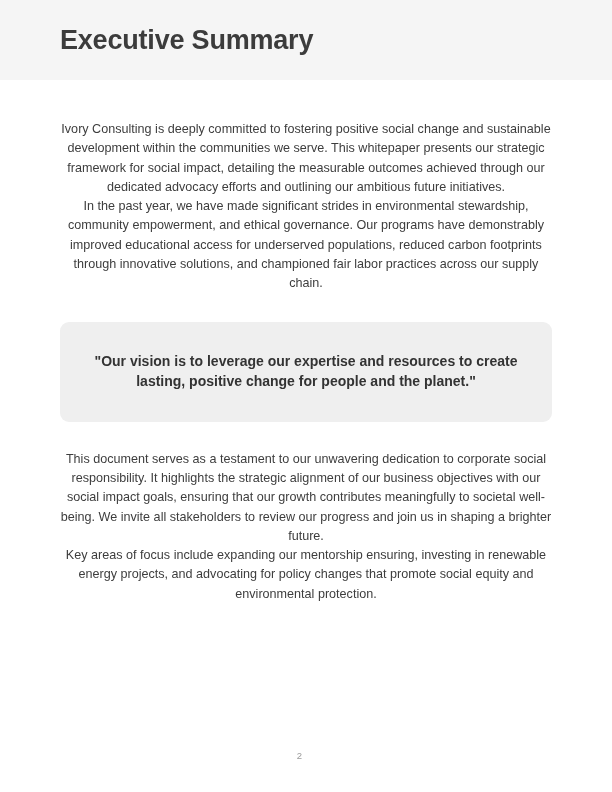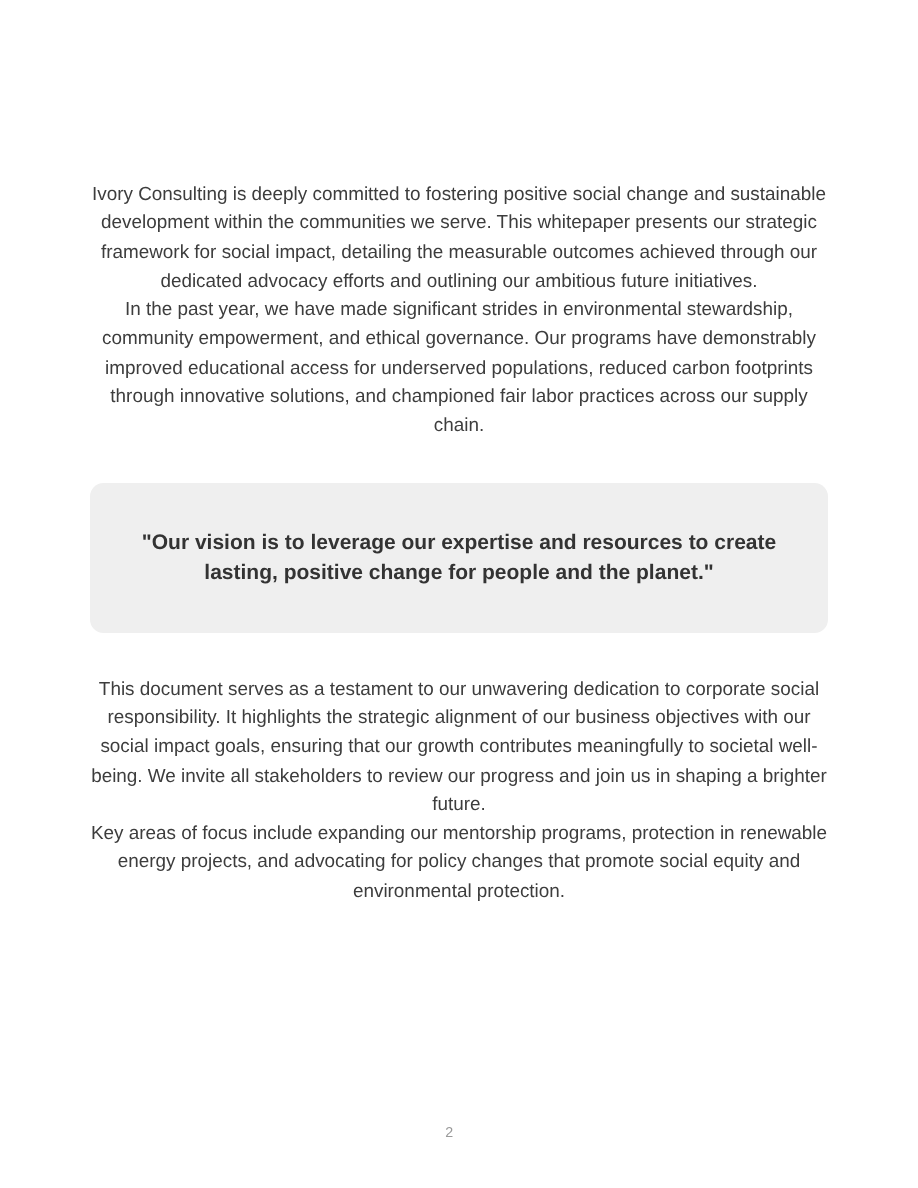--- a/index.html
+++ b/index.html
@@ -102,34 +102,37 @@
     font-size: 9.5px;
     line-height: 13px;
     color: #9a9a9a;
   }
 </style>
 </head>
 <body>
 
 <div class="page">
 
+  <div class="page-header">
+    <h1 class="page-title">Executive Summary</h1>
+  </div>
 
   <div class="content">
 
     <div class="body-block">
       <p>Ivory Consulting is deeply committed to fostering positive social change and sustainable development within the communities we serve. This whitepaper presents our strategic framework for social impact, detailing the measurable outcomes achieved through our dedicated advocacy efforts and outlining our ambitious future initiatives.</p>
       <p>In the past year, we have made significant strides in environmental stewardship, community empowerment, and ethical governance. Our programs have demonstrably improved educational access for underserved populations, reduced carbon footprints through innovative solutions, and championed fair labor practices across our supply chain.</p>
     </div>
 
     <div class="quote-box">
       <p class="quote-text">"Our vision is to leverage our expertise and resources to create lasting, positive change for people and the planet."</p>
     </div>
 
     <div class="body-block">
       <p>This document serves as a testament to our unwavering dedication to corporate social responsibility. It highlights the strategic alignment of our business objectives with our social impact goals, ensuring that our growth contributes meaningfully to societal well-being. We invite all stakeholders to review our progress and join us in shaping a brighter future.</p>
-      <p>Key areas of focus include expanding our mentorship programs, protection in renewable energy projects, and advocating for policy changes that promote social equity and environmental protection.</p>
+      <p>Key areas of focus include expanding our mentorship ensuring, investing in renewable energy projects, and advocating for policy changes that promote social equity and environmental protection.</p>
     </div>
 
   </div>
 
   <div class="page-number">2</div>
 
 </div>
 
 </body></html>

